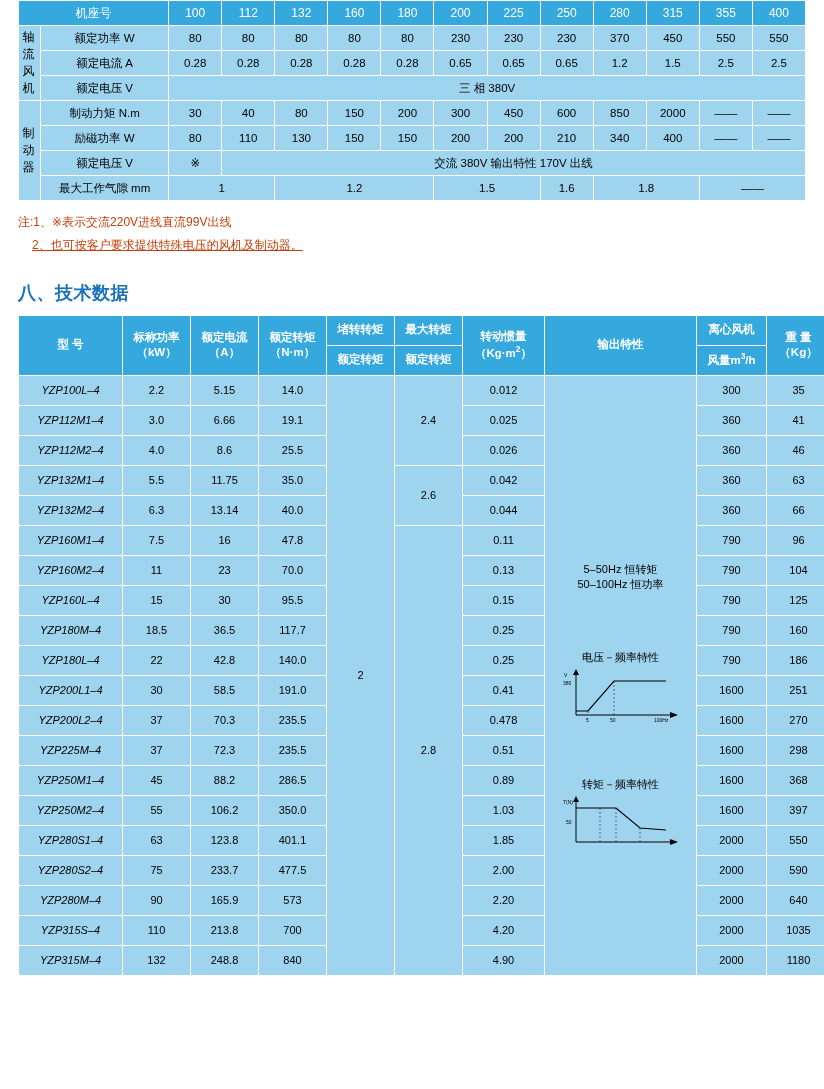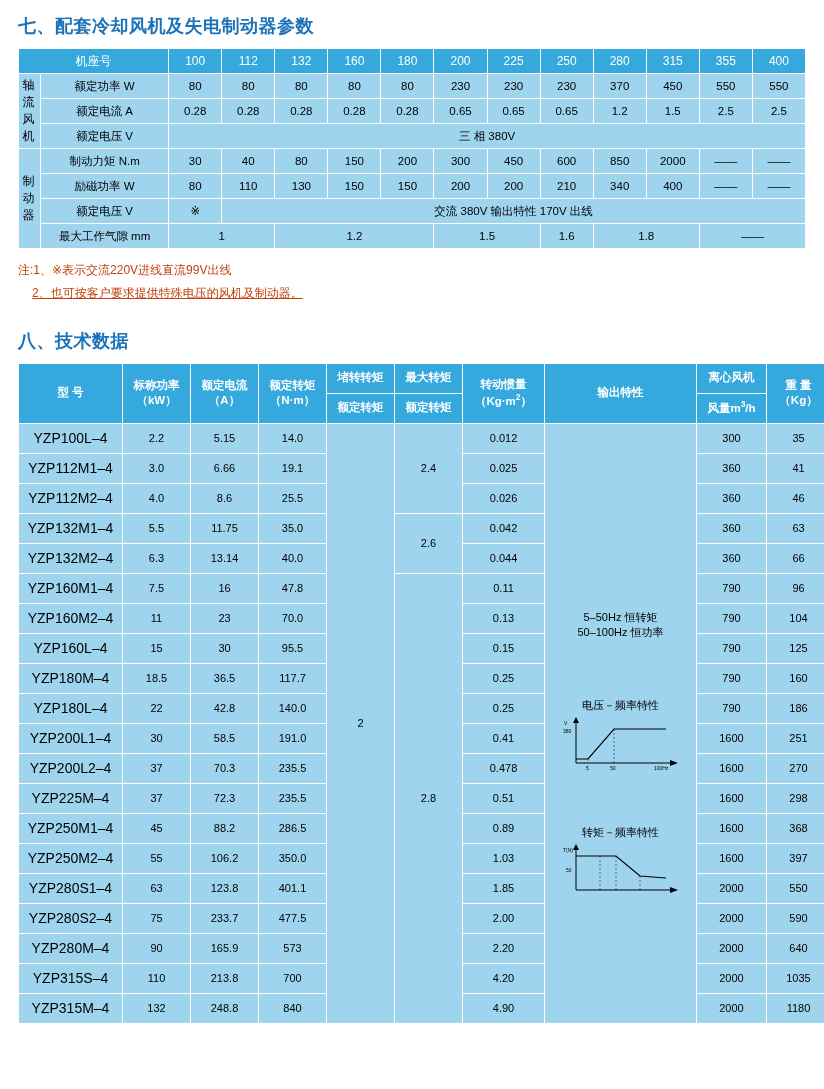--- a/index.html
+++ b/index.html
@@ -52,34 +52,33 @@
     background:#9fd4ef;
     text-align:center;
     vertical-align:middle;
     font-size:11px;
     color:#000;
     height:30px;
     padding:2px 1px;
     box-sizing:border-box;
   }
   .tech .hdr{background:#35a8dd;color:#fff;font-size:11.5px;line-height:1.35;}
-  .tech td.model{font-size:14px;}
+  .tech td.model{font-size:11px;font-style:italic;}
   .sub{font-size:8.5px;vertical-align:super;}
 
   .curvebox{position:relative;width:120px;height:62px;margin:2px auto;}
   .curve-label{font-size:11px;margin-bottom:2px;}
 
   svg{display:block;}
 </style>
 </head>
 <body>
 
 <div class="page">
 
-  <h2 class="section-title">七、配套冷却风机及失电制动器参数</h2>
 
   <table class="tbl">
     <colgroup>
       <col style="width:22px">
         <col style="width:128px">
       <col style="width:53px">
         <col style="width:53px">
         <col style="width:53px">
         <col style="width:53px">
       <col style="width:53px">

